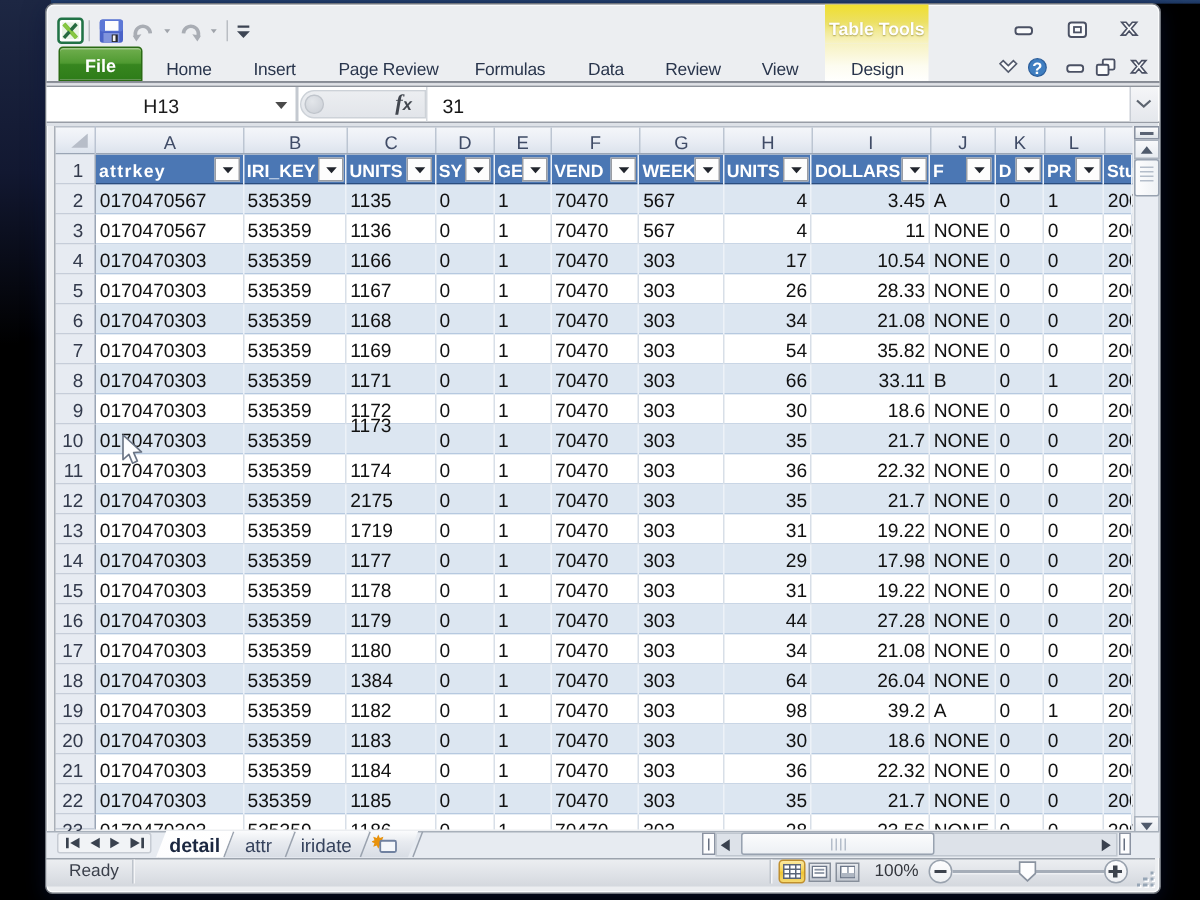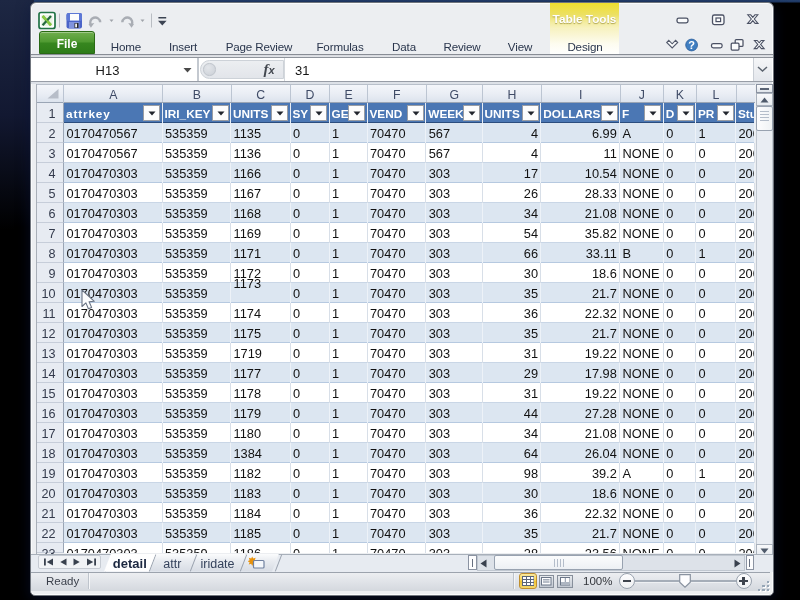--- a/index.html
+++ b/index.html
@@ -289,21 +289,21 @@
 <div class="t" style="left:229.0px;top:22.7px;font-size:12.8px;color:#111;">0</div>
 <div class="abs" style="left:264.5px;top:20.0px;width:1px;height:20.0px;background:#edf2f8;"></div>
 <div class="t" style="left:268.0px;top:22.7px;font-size:12.8px;color:#111;">1</div>
 <div class="abs" style="left:302.5px;top:20.0px;width:1px;height:20.0px;background:#edf2f8;"></div>
 <div class="t" style="left:306.0px;top:22.7px;font-size:12.8px;color:#111;">70470</div>
 <div class="abs" style="left:361.25px;top:20.0px;width:1px;height:20.0px;background:#edf2f8;"></div>
 <div class="t" style="left:364.75px;top:22.7px;font-size:12.8px;color:#111;">567</div>
 <div class="abs" style="left:417.5px;top:20.0px;width:1px;height:20.0px;background:#edf2f8;"></div>
 <div class="t" style="left:418.5px;top:22.7px;width:55.55px;text-align:right;font-size:12.8px;color:#111;">4</div>
 <div class="abs" style="left:476.25px;top:20.0px;width:1px;height:20.0px;background:#edf2f8;"></div>
-<div class="t" style="left:477.25px;top:22.7px;width:75.55px;text-align:right;font-size:12.8px;color:#111;">6.99</div>
+<div class="t" style="left:477.25px;top:22.7px;width:75.55px;text-align:right;font-size:12.8px;color:#111;">3.45</div>
 <div class="abs" style="left:555.0px;top:20.0px;width:1px;height:20.0px;background:#edf2f8;"></div>
 <div class="t" style="left:558.5px;top:22.7px;font-size:12.8px;color:#111;">A</div>
 <div class="abs" style="left:598.75px;top:20.0px;width:1px;height:20.0px;background:#edf2f8;"></div>
 <div class="t" style="left:602.25px;top:22.7px;font-size:12.8px;color:#111;">0</div>
 <div class="abs" style="left:631.0px;top:20.0px;width:1px;height:20.0px;background:#edf2f8;"></div>
 <div class="t" style="left:634.5px;top:22.7px;font-size:12.8px;color:#111;">1</div>
 <div class="abs" style="left:671.0px;top:20.0px;width:1px;height:20.0px;background:#edf2f8;"></div>
 <div class="t" style="left:674.5px;top:22.7px;font-size:12.8px;color:#111;">2001</div>
 <div class="abs" style="left:689.5px;top:20.0px;width:1px;height:20.0px;background:#edf2f8;"></div>
 <div class="abs" style="left:0;top:40.0px;width:100%;height:20.0px;background:#ffffff;border-bottom:1px solid #c9d6e6;"></div>
@@ -547,21 +547,21 @@
 <div class="abs" style="left:631.0px;top:200.0px;width:1px;height:20.0px;background:#d8dfe8;"></div>
 <div class="t" style="left:634.5px;top:202.7px;font-size:12.8px;color:#111;">0</div>
 <div class="abs" style="left:671.0px;top:200.0px;width:1px;height:20.0px;background:#d8dfe8;"></div>
 <div class="t" style="left:674.5px;top:202.7px;font-size:12.8px;color:#111;">2001</div>
 <div class="abs" style="left:689.5px;top:200.0px;width:1px;height:20.0px;background:#d8dfe8;"></div>
 <div class="abs" style="left:0;top:220.0px;width:100%;height:20.0px;background:#dce6f1;border-bottom:1px solid #b6c9e0;"></div>
 <div class="t" style="left:2.5px;top:222.7px;font-size:12.8px;color:#111;">0170470303</div>
 <div class="abs" style="left:97.5px;top:220.0px;width:1px;height:20.0px;background:#edf2f8;"></div>
 <div class="t" style="left:101.0px;top:222.7px;font-size:12.8px;color:#111;">535359</div>
 <div class="abs" style="left:166.0px;top:220.0px;width:1px;height:20.0px;background:#edf2f8;"></div>
-<div class="t" style="left:169.5px;top:222.7px;font-size:12.8px;color:#111;">1175</div>
+<div class="t" style="left:169.5px;top:222.7px;font-size:12.8px;color:#111;">2175</div>
 <div class="abs" style="left:225.5px;top:220.0px;width:1px;height:20.0px;background:#edf2f8;"></div>
 <div class="t" style="left:229.0px;top:222.7px;font-size:12.8px;color:#111;">0</div>
 <div class="abs" style="left:264.5px;top:220.0px;width:1px;height:20.0px;background:#edf2f8;"></div>
 <div class="t" style="left:268.0px;top:222.7px;font-size:12.8px;color:#111;">1</div>
 <div class="abs" style="left:302.5px;top:220.0px;width:1px;height:20.0px;background:#edf2f8;"></div>
 <div class="t" style="left:306.0px;top:222.7px;font-size:12.8px;color:#111;">70470</div>
 <div class="abs" style="left:361.25px;top:220.0px;width:1px;height:20.0px;background:#edf2f8;"></div>
 <div class="t" style="left:364.75px;top:222.7px;font-size:12.8px;color:#111;">303</div>
 <div class="abs" style="left:417.5px;top:220.0px;width:1px;height:20.0px;background:#edf2f8;"></div>
 <div class="t" style="left:418.5px;top:222.7px;width:55.55px;text-align:right;font-size:12.8px;color:#111;">35</div>

